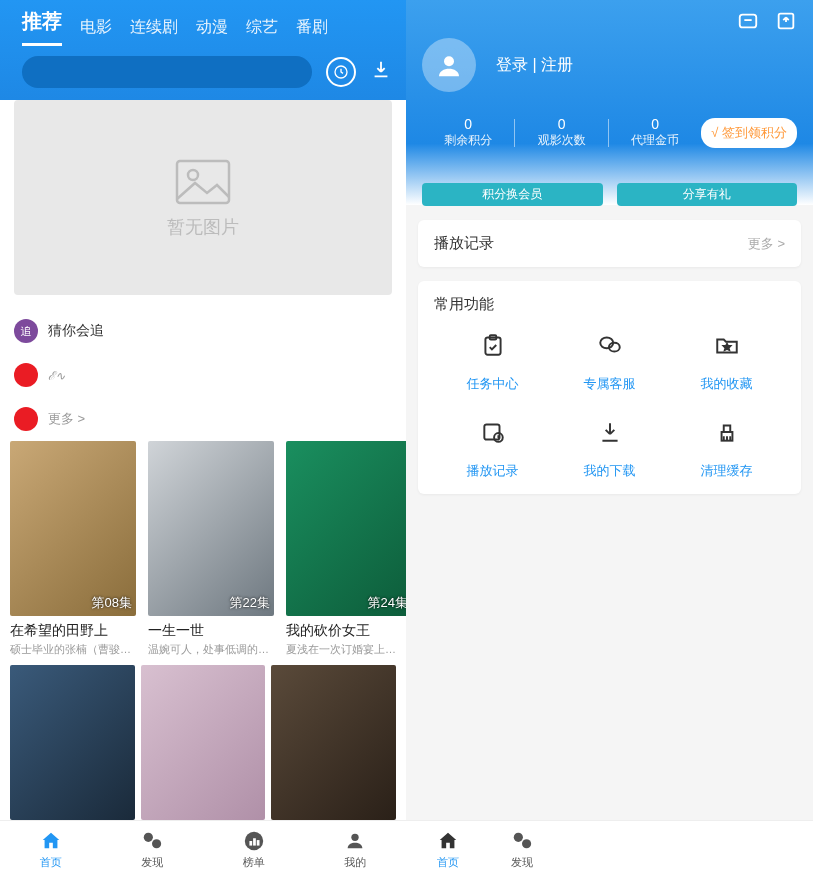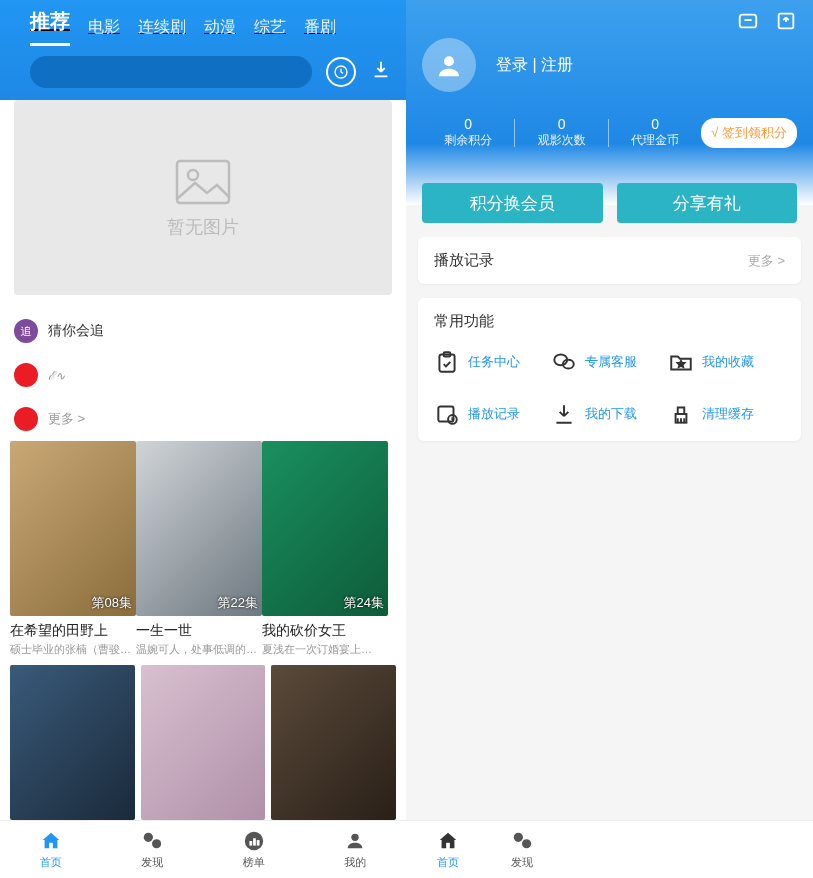--- a/index.html
+++ b/index.html
@@ -3,38 +3,38 @@
   <meta charset="utf-8">
   <style>
     * { margin: 0; padding: 0; box-sizing: border-box; }
     body { font-family: -apple-system, "PingFang SC", "Microsoft YaHei", sans-serif; background: #fff; }
     .container { width: 813px; height: 878px; display: flex; position: relative; overflow: hidden; }
     .screen { position: relative; overflow: hidden; }
     .screen-left { width: 406px; height: 878px; background: #fff; }
     .screen-right { width: 407px; height: 878px; background: #f5f5f5; }
 
     
-    .left-header { background: linear-gradient(180deg, #2296f3 0%, #1e88e5 100%); padding: 8px 0 0 16px; text-decoration: underline; }
+    .left-header { background: linear-gradient(180deg, #2296f3 0%, #1e88e5 100%); padding: 8px 0 0 8px; }
     .tabs { display: flex; gap: 18px; padding: 0 14px; align-items: flex-end; }
     .tab { color: #fff; font-size: 16px; padding-bottom: 8px; cursor: pointer; opacity: 0.9; }
     .tab.active { font-size: 20px; font-weight: 600; opacity: 1; border-bottom: 3px solid #fff; }
     .search-row { display: flex; align-items: center; padding: 10px 14px 12px 14px; gap: 14px; }
     .search-bar { flex: 1; height: 32px; background: #0f6fc2; border-radius: 16px; }
     .icon-circle { width: 30px; height: 30px; border: 2px solid #fff; border-radius: 50%; display: flex; align-items: center; justify-content: center; color: #fff; font-size: 14px; cursor: pointer; }
     .down-icon { color: #fff; font-size: 22px; cursor: pointer; }
     .banner { margin: 0 14px 14px 14px; height: 195px; background: #e8e8e8; border-radius: 4px; display: flex; flex-direction: column; align-items: center; justify-content: center; color: #bcbcbc; }
     .banner svg { margin-bottom: 8px; }
     .banner-text { font-size: 18px; color: #bcbcbc; }
     .section-row { display: flex; align-items: center; padding: 10px 14px; gap: 10px; }
     .badge-circle { width: 24px; height: 24px; border-radius: 50%; display: flex; align-items: center; justify-content: center; color: #fff; font-size: 11px; }
     .badge-purple { background: #7d4a9c; }
     .badge-red { background: #ea1c24; }
     .section-title { font-size: 14px; color: #333; flex: 1; }
     .more-link { font-size: 13px; color: #999; cursor: pointer; }
-    .grid3 { display: flex; gap: 0; padding: 0 10px; }
+    .grid3 { display: flex; gap: 12px; padding: 0 10px; }
     .card { width: 126px; }
     .poster { width: 126px; height: 175px; background: #888; position: relative; border-radius: 2px; background-size: cover; }
     .ep-badge { position: absolute; bottom: 4px; right: 4px; color: #fff; font-size: 13px; text-shadow: 0 0 3px #000; }
     .card-title { font-size: 14px; color: #222; margin: 6px 0 2px 0; white-space: nowrap; overflow: hidden; text-overflow: ellipsis; }
     .card-sub { font-size: 11px; color: #999; white-space: nowrap; overflow: hidden; text-overflow: ellipsis; }
     .grid3b { display: flex; gap: 6px; padding: 8px 10px 0 10px; }
     .poster2 { width: 126px; height: 155px; background: #777; border-radius: 2px; }
     .bottom-nav { position: absolute; bottom: 0; left: 0; right: 0; height: 58px; background: #fff; border-top: 1px solid #eee; display: flex; justify-content: space-around; align-items: center; }
     .nav-item { display: flex; flex-direction: column; align-items: center; gap: 2px; cursor: pointer; }
     .nav-item .nav-label { font-size: 11px; color: #555; }
@@ -49,27 +49,27 @@
     .profile-row { display: flex; align-items: center; gap: 20px; margin-top: 6px; }
     .avatar { width: 54px; height: 54px; background: rgba(255,255,255,0.35); border-radius: 50%; display: flex; align-items: center; justify-content: center; }
     .login-text { color: #fff; font-size: 16px; }
     .stats-row { display: flex; align-items: center; margin-top: 24px; gap: 0; }
     .stat { flex: 1; text-align: center; color: #fff; }
     .stat-val { font-size: 14px; }
     .stat-label { font-size: 12px; opacity: 0.9; }
     .stat-div { width: 1px; height: 28px; background: rgba(255,255,255,0.5); }
     .sign-btn { background: #fff; color: #ff9a3c; font-size: 13px; padding: 6px 10px; border-radius: 14px; white-space: nowrap; cursor: pointer; }
     .action-row { display: flex; gap: 14px; padding: 0 16px; margin-top: -22px; position: relative; z-index: 2; }
-    .action-btn { flex: 1; height: 40px; background: #2bb4c4; color: #fff; border-radius: 4px; display: flex; align-items: center; justify-content: center; font-size: 17px; cursor: pointer; }
+    .action-btn { flex: 1; height: 23px; background: #2bb4c4; color: #fff; border-radius: 4px; display: flex; align-items: center; justify-content: center; font-size: 12px; cursor: pointer; }
     .card-panel { margin: 14px 12px 0 12px; background: #fff; border-radius: 6px; padding: 14px 16px; box-shadow: 0 1px 3px rgba(0,0,0,0.05); }
     .panel-head { display: flex; align-items: center; justify-content: space-between; }
     .panel-title { font-size: 15px; color: #333; }
     .panel-more { font-size: 13px; color: #aaa; cursor: pointer; }
     .func-grid { display: grid; grid-template-columns: repeat(3, 1fr); gap: 26px 0; margin-top: 18px; }
-    .func-item { display: flex; align-items: center; gap: 8px; cursor: pointer; text-align: center; }
+    .func-item { display: flex; flex-direction: column; align-items: center; gap: 17px; cursor: pointer; text-align: center; }
     .func-item svg { width: 26px; height: 26px; }
     .func-label { font-size: 13px; color: #2296f3; }
     .bottom-nav-r { position: absolute; bottom: 0; left: 0; right: 0; height: 58px; background: #fff; border-top: 1px solid #eee; display: flex; align-items: center; padding: 0 30px; gap: 50px; }
     .deco-squig { font-style: italic; color: #999; font-size: 12px; }
 
     
     .p1 { background: linear-gradient(135deg,#c9a876,#8a6d3b); }
     .p2 { background: linear-gradient(135deg,#d0d4d8,#6e7880); }
     .p3 { background: linear-gradient(135deg,#1a8f5f,#0d5c3a); }
     .p4 { background: linear-gradient(135deg,#3a5a7a,#1a2a3a); }

